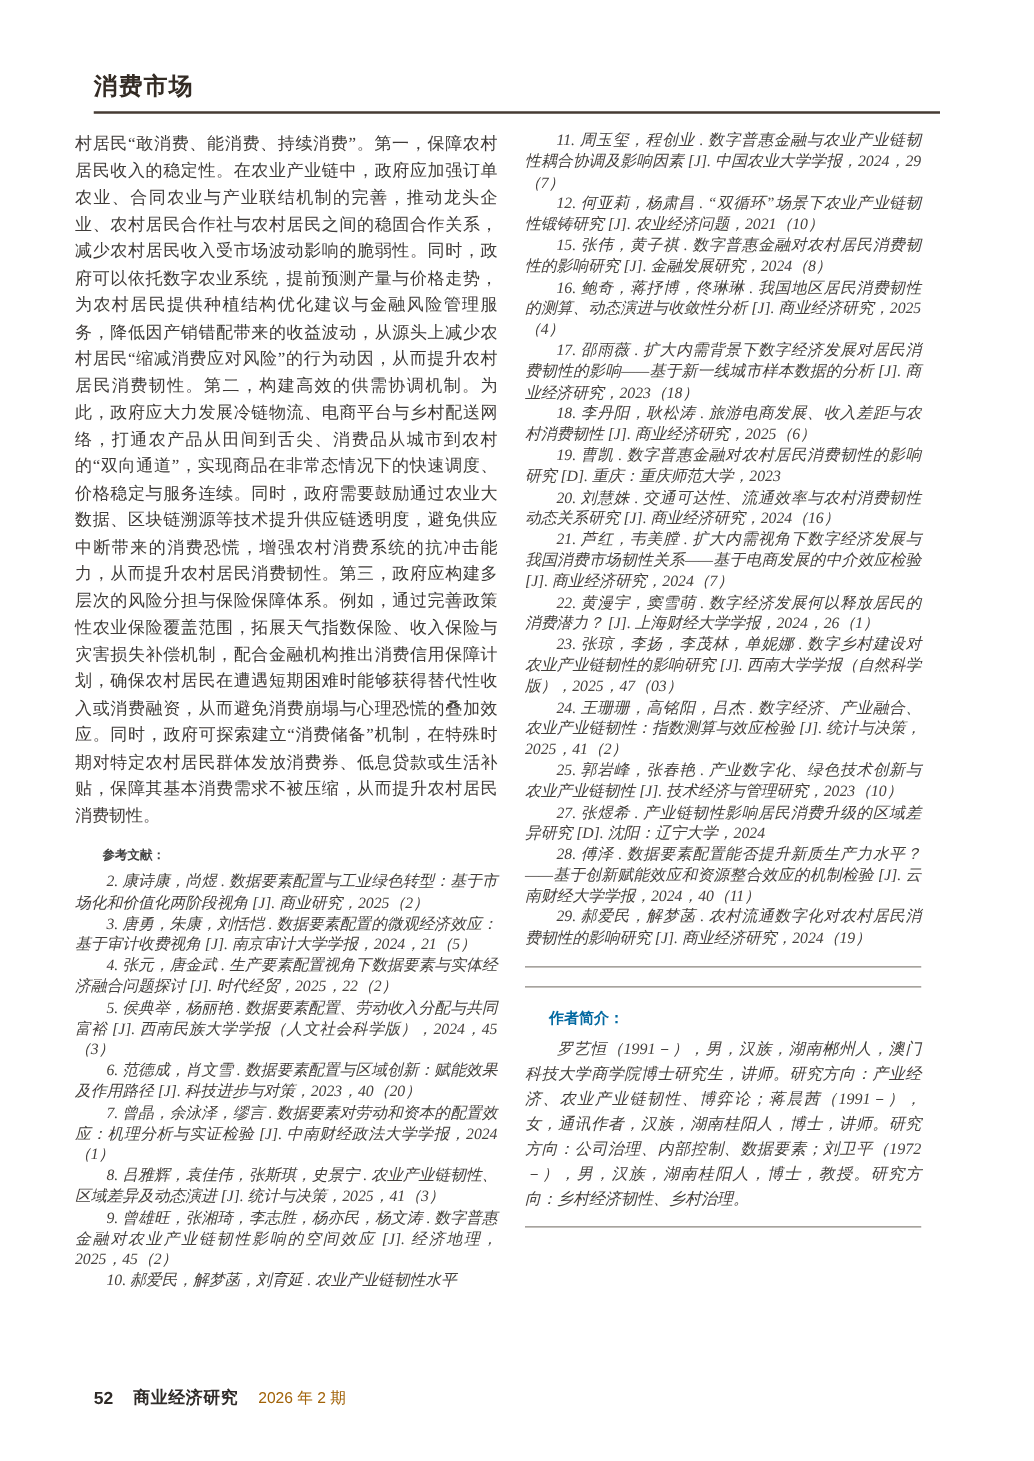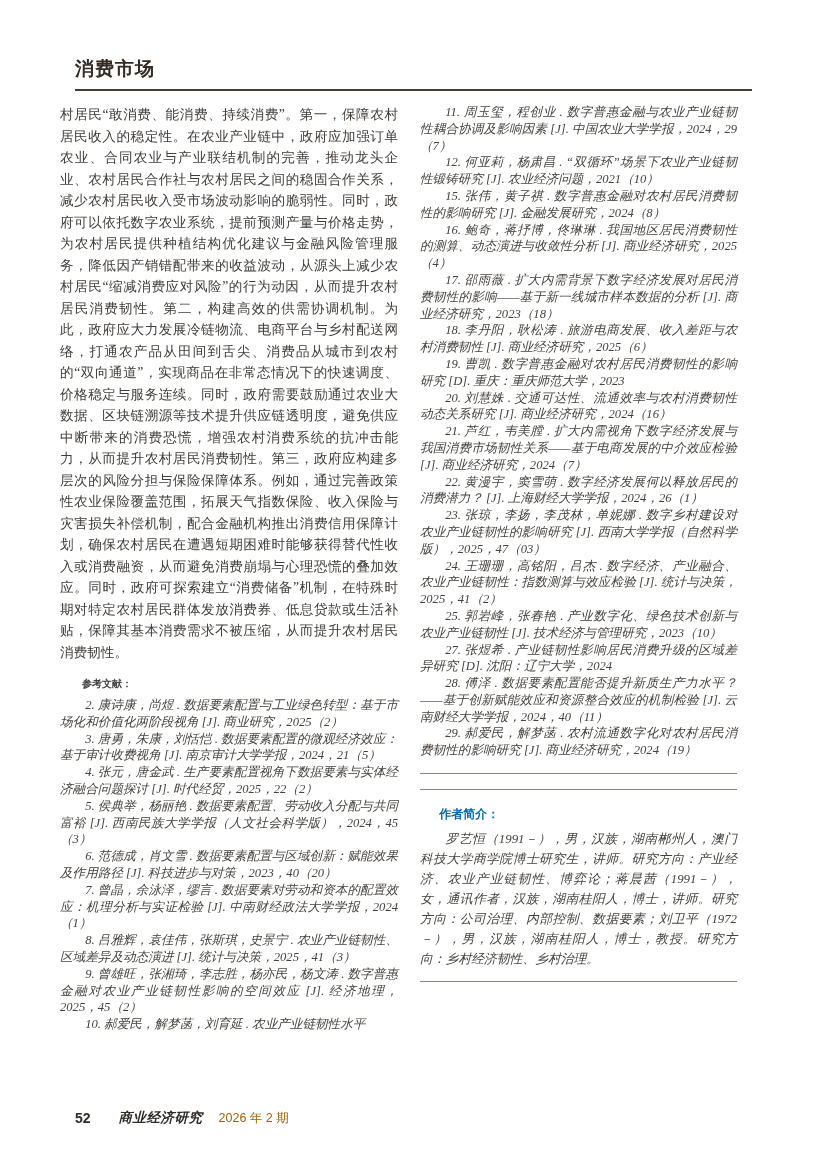--- a/index.html
+++ b/index.html
@@ -87,21 +87,21 @@
     margin-top: 12px;
     border-top: 1.8px solid #8a857f;
   }
   .footer {
     position: absolute; left: 75px; bottom: 42px;
     font-family: "Liberation Sans", sans-serif;
     display: flex; align-items: center;
     color: #2f2b28;
   }
   .footer .pageno { font-weight: bold; font-size: 14px; }
-  .footer .journal { font-weight: bold; font-size: 13.5px; margin-left: 28px; letter-spacing: 0.5px; font-style: italic; }
+  .footer .journal { font-weight: bold; font-size: 13.5px; margin-left: 16px; letter-spacing: 0.5px; }
   .footer .issue { font-size: 12.5px; margin-left: 16px; color: #a16207; }
 </style>
 </head>
 <body>
 
 <div class="page">
 
   <div class="header">
     <h1 class="section-title">消费市场</h1>
     <div class="header-rule"></div>

